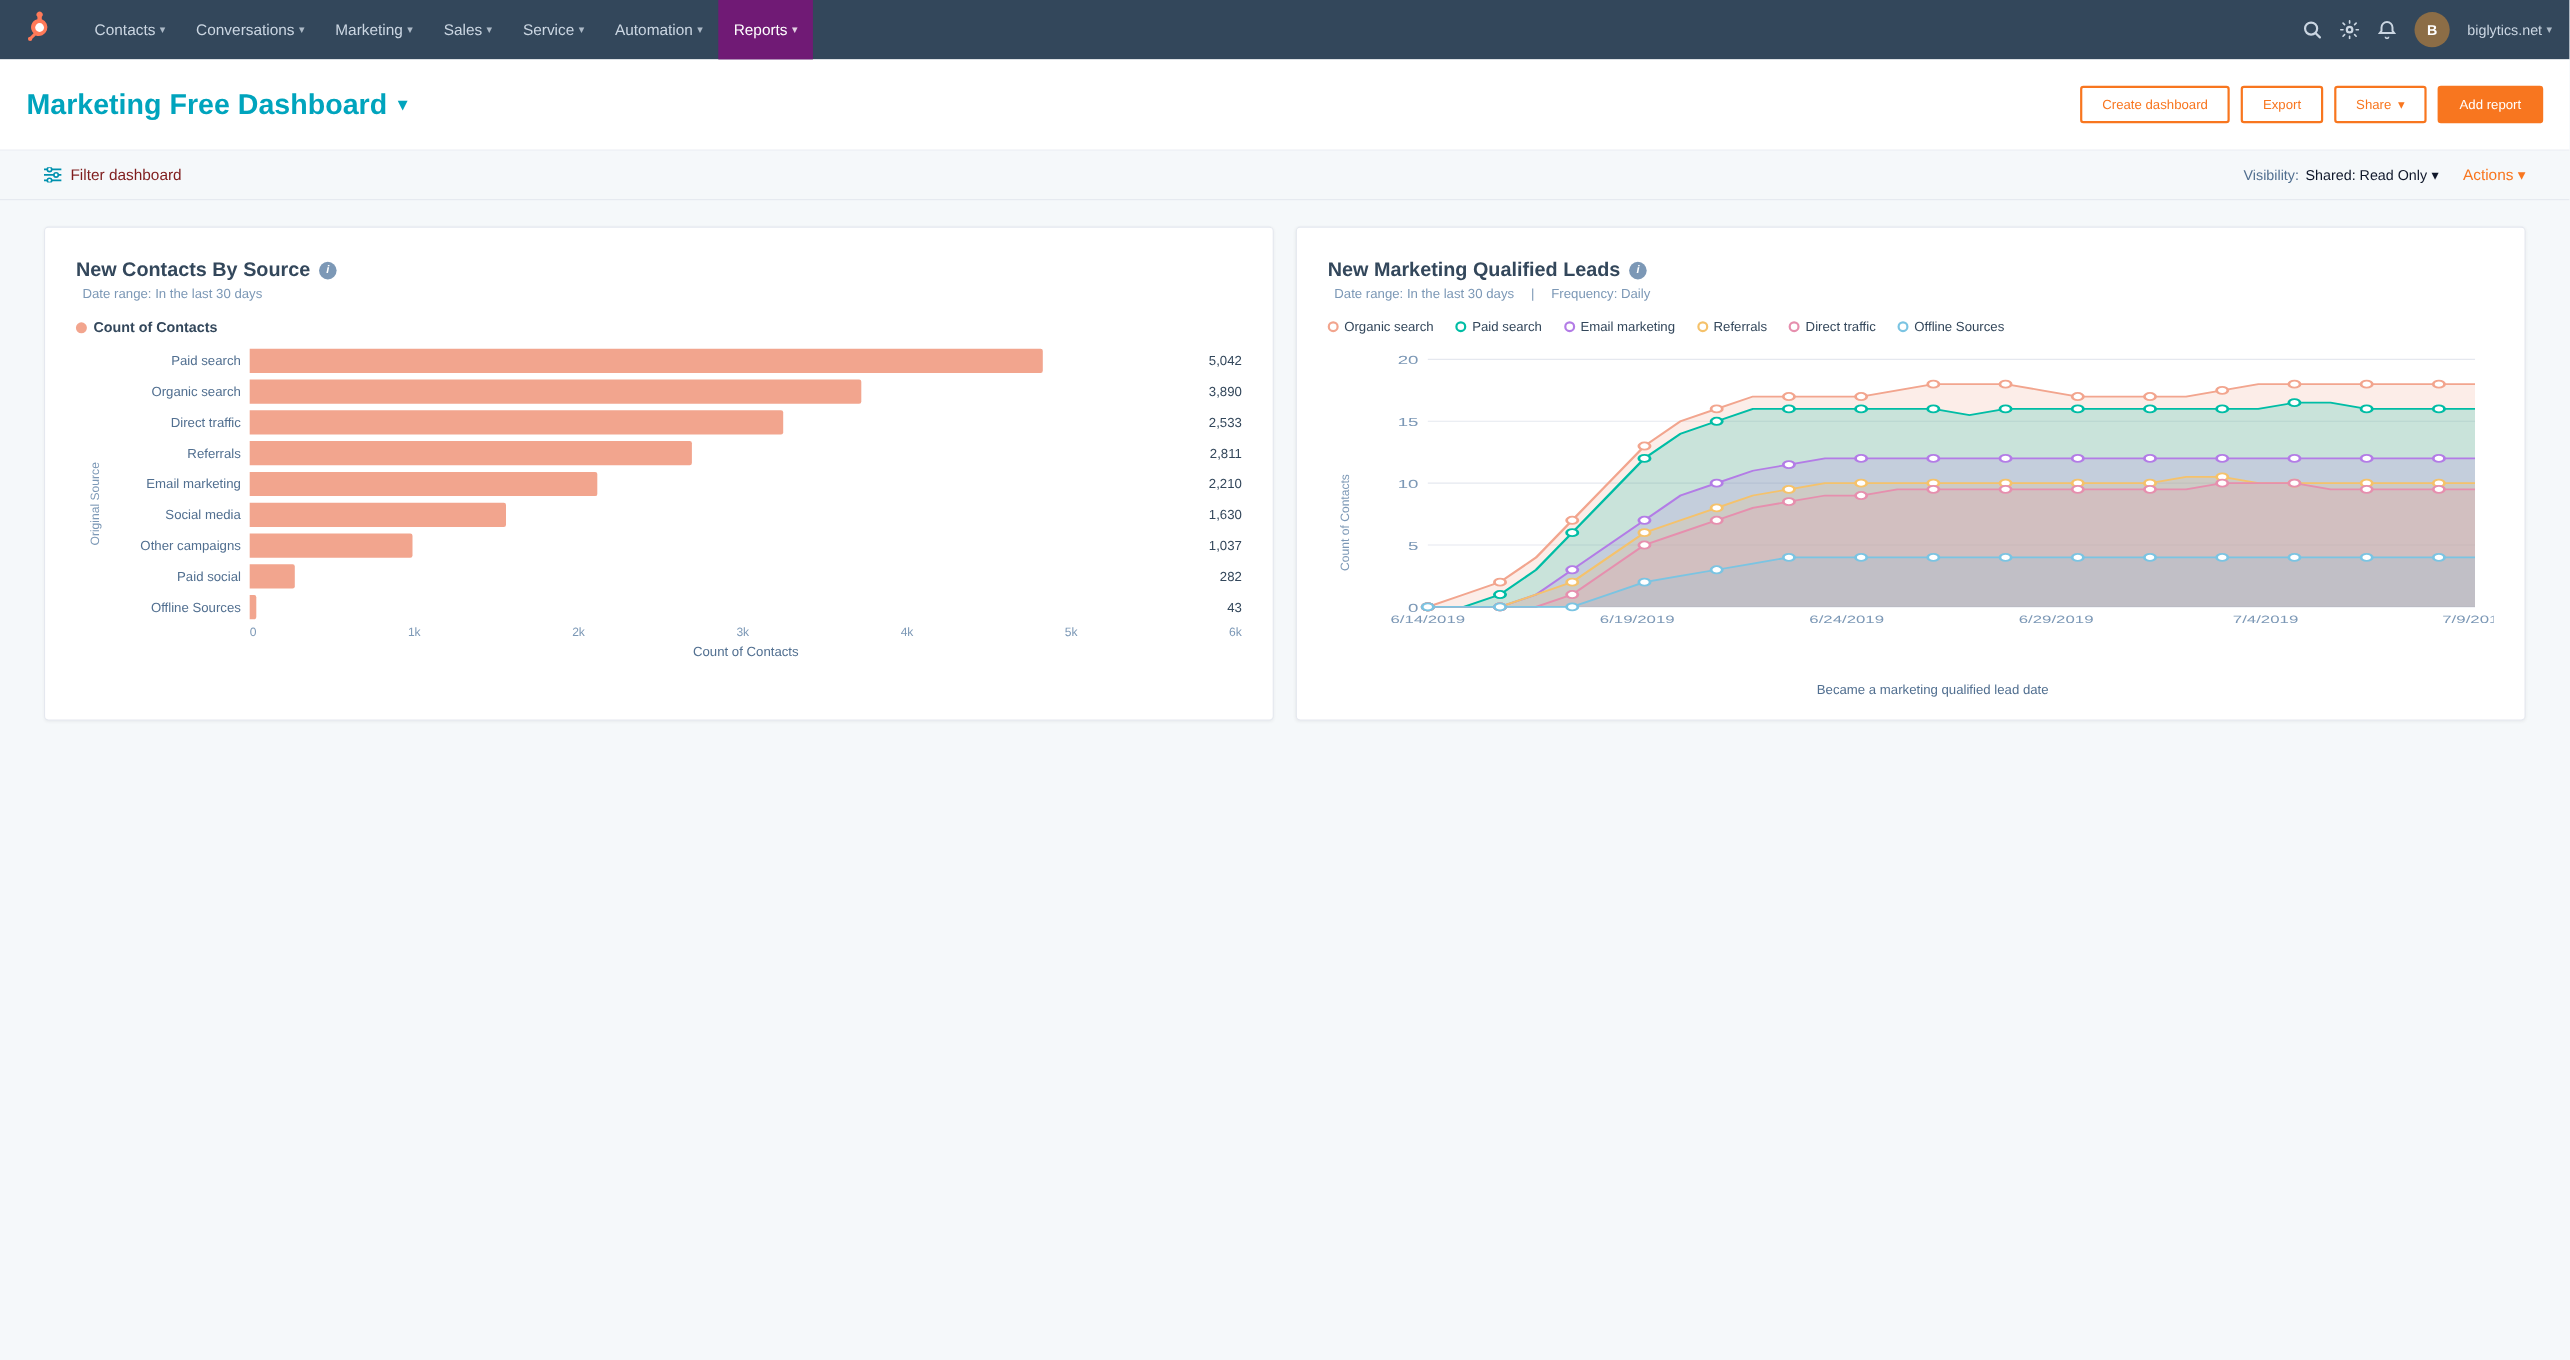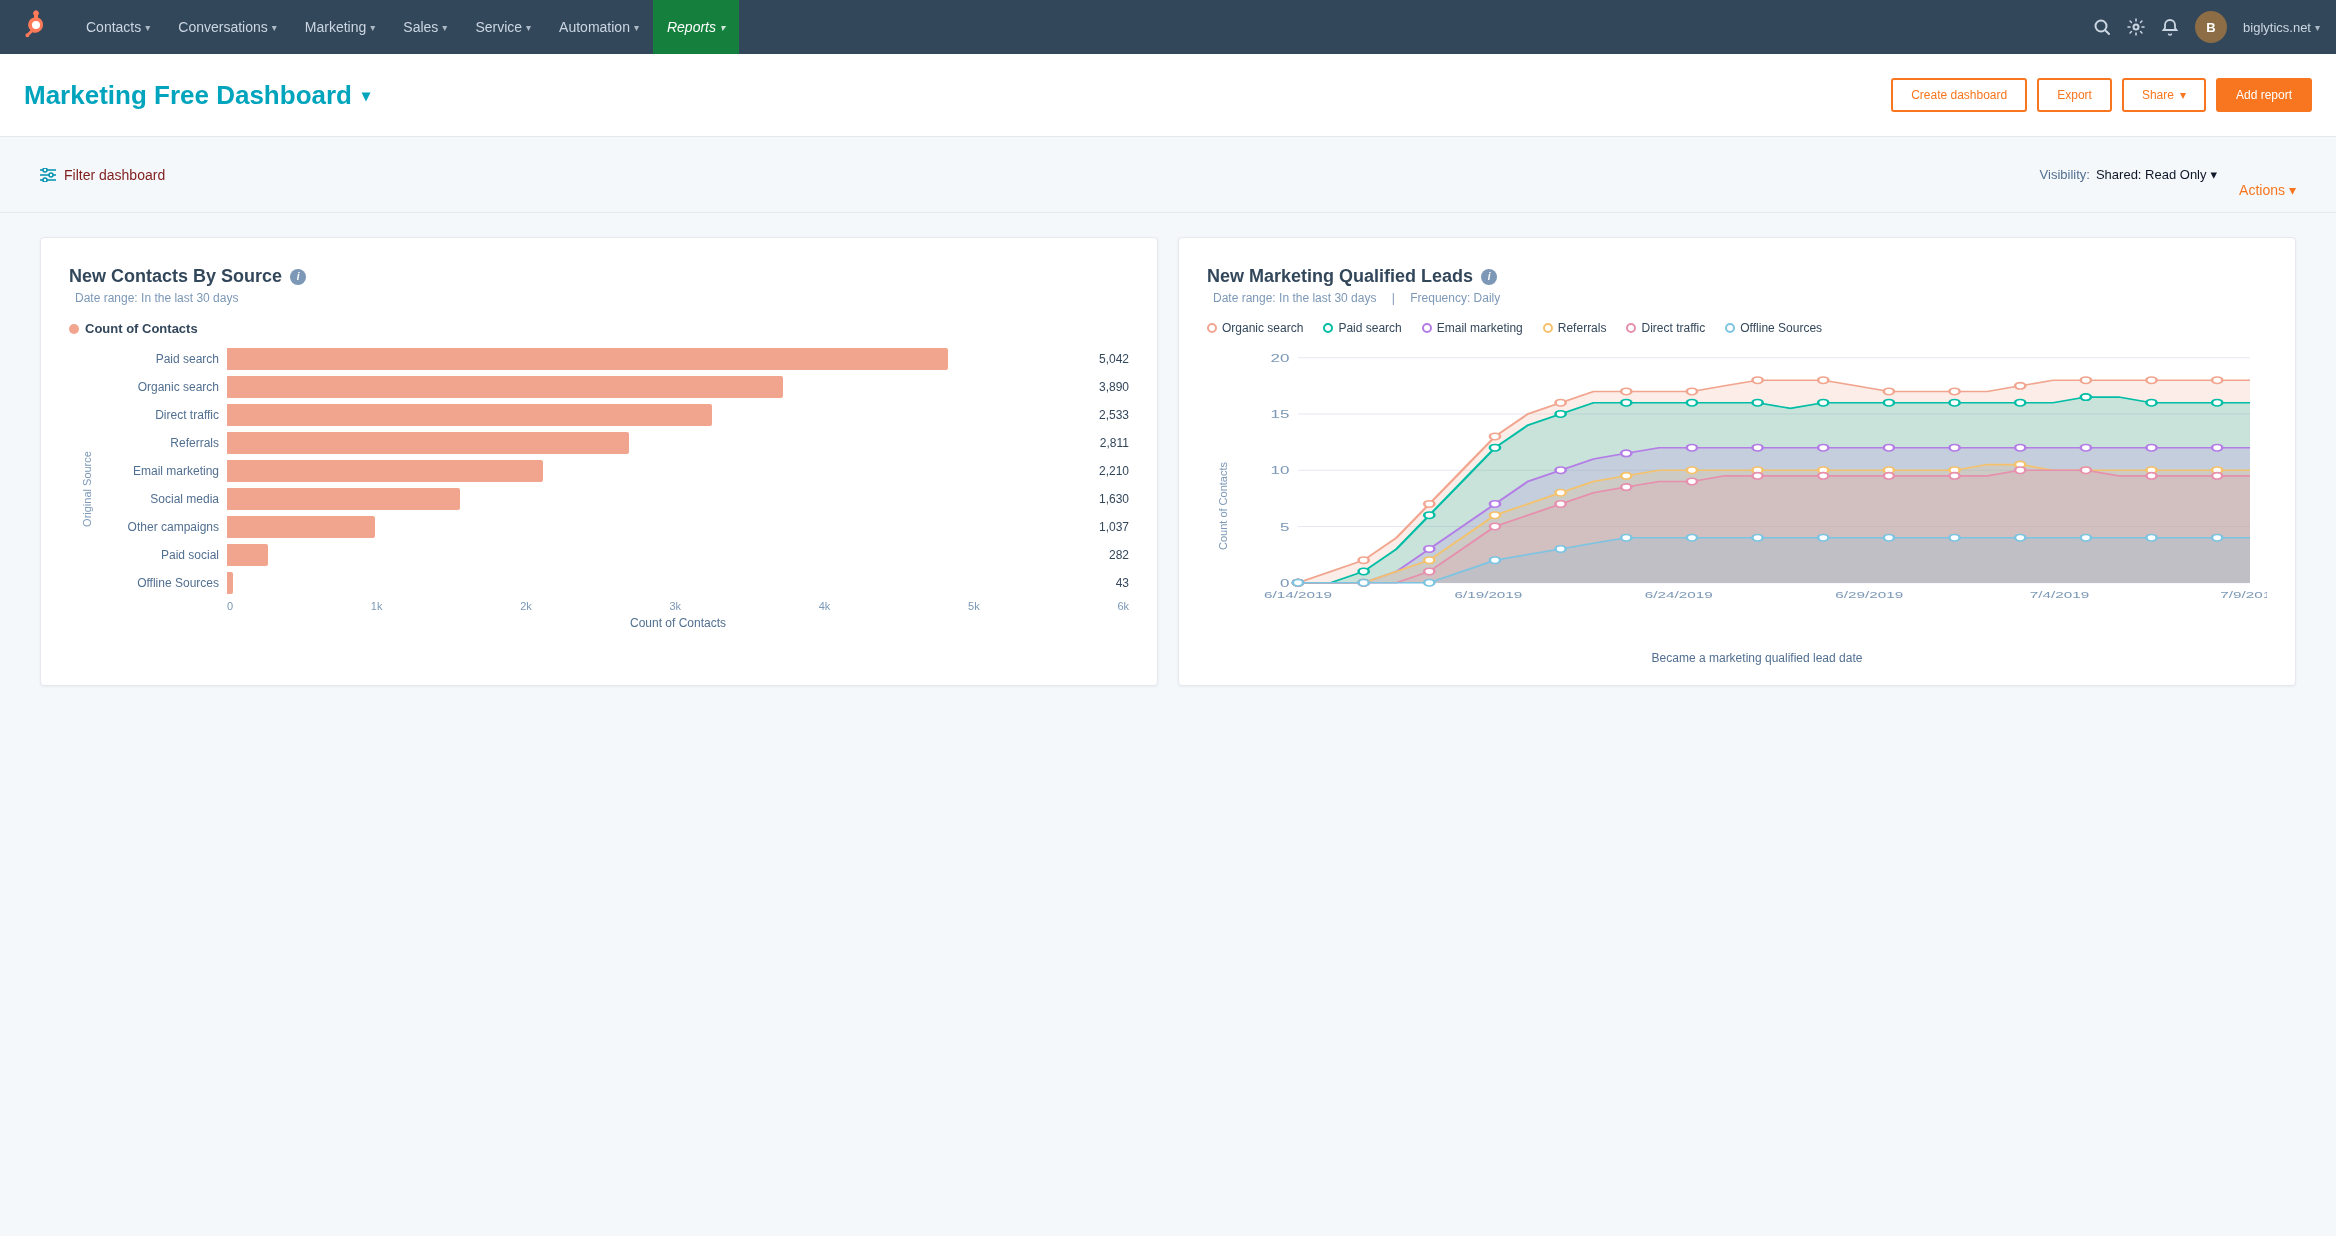--- a/index.html
+++ b/index.html
@@ -30,21 +30,21 @@
       font-size: 14px;
       padding: 0 14px;
       height: 54px;
       display: flex;
       align-items: center;
       cursor: pointer;
       white-space: nowrap;
       gap: 4px;
       transition: background 0.15s;
     }
-    .nav-item.active { background: #15803d; color: #fff; font-style: italic; }
+    .nav-item.active { background: #701a75; color: #fff; }
     .nav-chevron { font-size: 10px; opacity: 0.8; }
     .nav-right {
       display: flex;
       align-items: center;
       gap: 16px;
     }
     .nav-icon-btn {
       color: #cbd6e2;
       cursor: pointer;
       font-size: 18px;
@@ -146,21 +146,20 @@
       cursor: pointer;
       display: flex; align-items: center; gap: 4px;
     }
     .actions-btn {
       color: #f8761f;
       cursor: pointer;
       display: flex; align-items: center; gap: 4px;
       font-size: 14px;
       font-weight: 500;
       margin-left: 16px;
-      margin-top: 31px;
     }
 
     
     .dashboard-grid {
       display: grid;
       grid-template-columns: 1fr 1fr;
       gap: 20px;
       padding: 24px 40px;
     }
 

